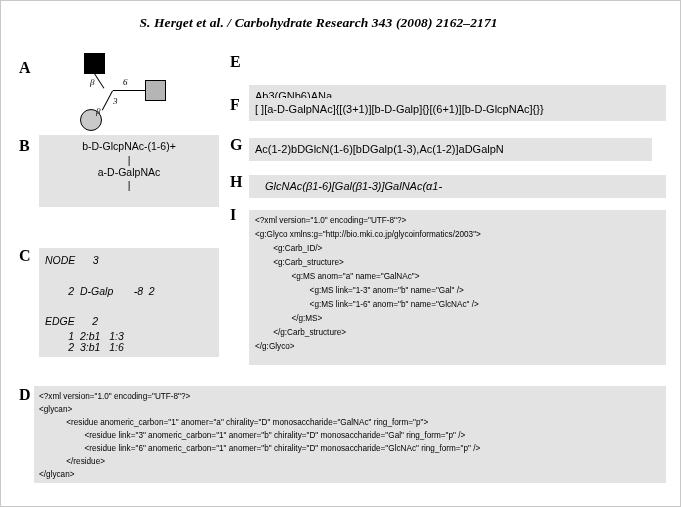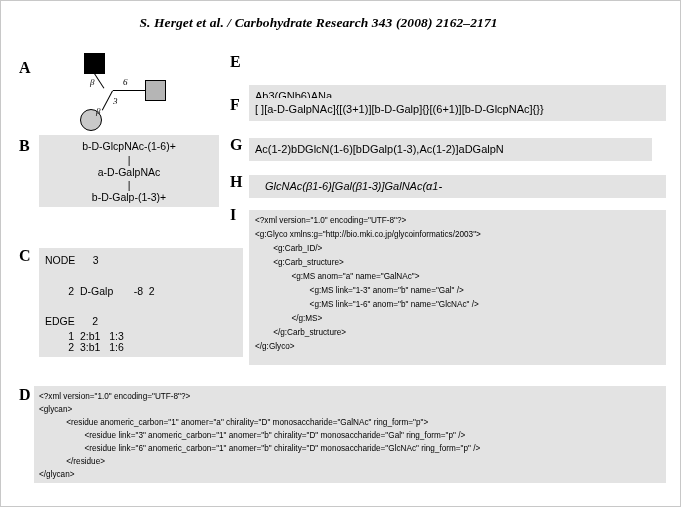--- a/index.html
+++ b/index.html
@@ -126,25 +126,24 @@
     <div class="bondlabel" style="left:52px; top:45px;">3</div>
     <div class="bondlabel" style="left:35px; top:55px;">β</div>
   </div>
 
   <div class="panel-letter" style="left:18px; top:136px;">B</div>
   <div class="gp" style="left:38px; top:134px; width:180px; height:72px;">
     <div class="ln centered-txt" style="top:5px;">b-D-GlcpNAc-(1-6)+</div>
     <div class="ln centered-txt" style="top:19px;">|</div>
     <div class="ln centered-txt" style="top:31px;">a-D-GalpNAc</div>
     <div class="ln centered-txt" style="top:44px;">|</div>
-    <div class="ln centered-txt" style="top:56px;">b-D-Galp-(1-3)+</div>
   </div>
 
   <div class="panel-letter" style="left:18px; top:246px;">C</div>
-  <div class="gp" style="left:38px; top:247px; width:204px; height:109px;">
+  <div class="gp" style="left:38px; top:247px; width:180px; height:109px;font-style:italic;">
     <div class="ln txtline" style="left:6px; top:6px;">NODE      3</div>
     <div class="ln txtline" style="left:6px; top:37px;">        2  D-Galp       -8  2</div>
     <div class="ln txtline" style="left:6px; top:67px;">EDGE      2</div>
     <div class="ln txtline" style="left:6px; top:82px;">        1  2:b1   1:3</div>
     <div class="ln txtline" style="left:6px; top:93px;">        2  3:b1   1:6</div>
   </div>
 
   <div class="panel-letter" style="left:18px; top:385px;">D</div>
   <div class="gp" style="left:33px; top:385px; width:632px; height:97px;">
     <div class="ln txtline-sm" style="left:5px; top:6px;">&lt;?xml version="1.0" encoding="UTF-8"?&gt;</div>

